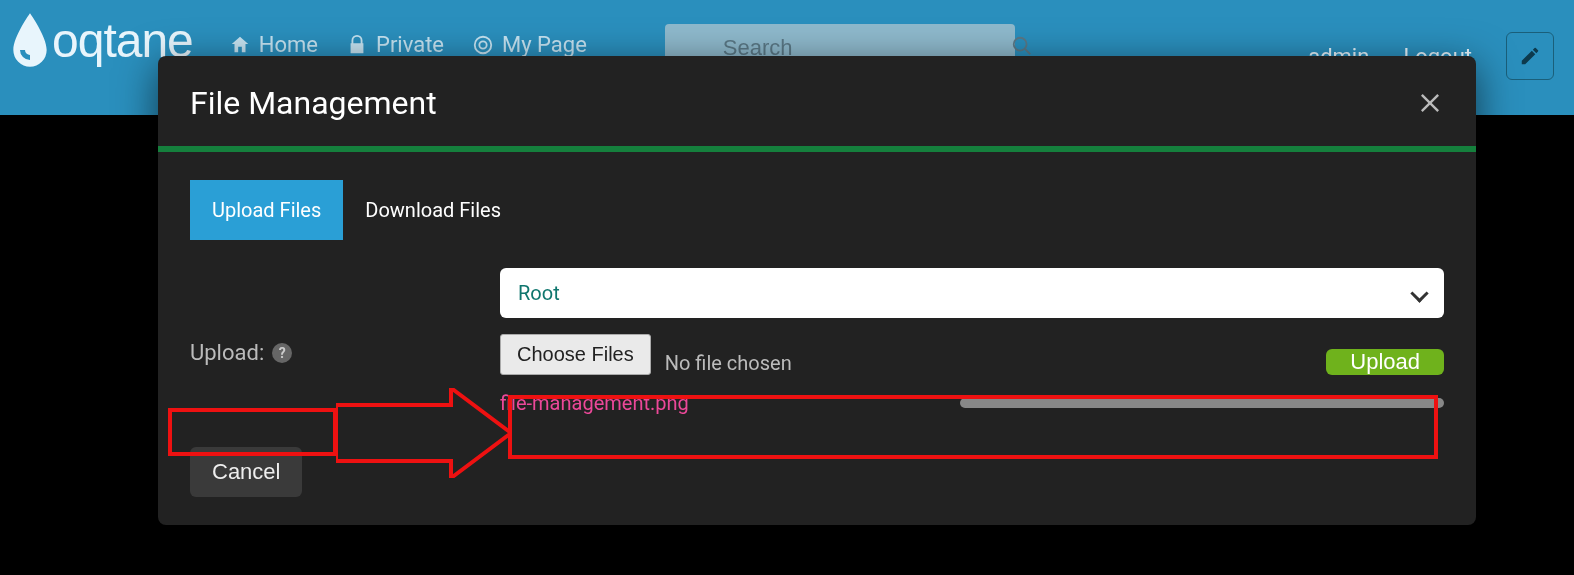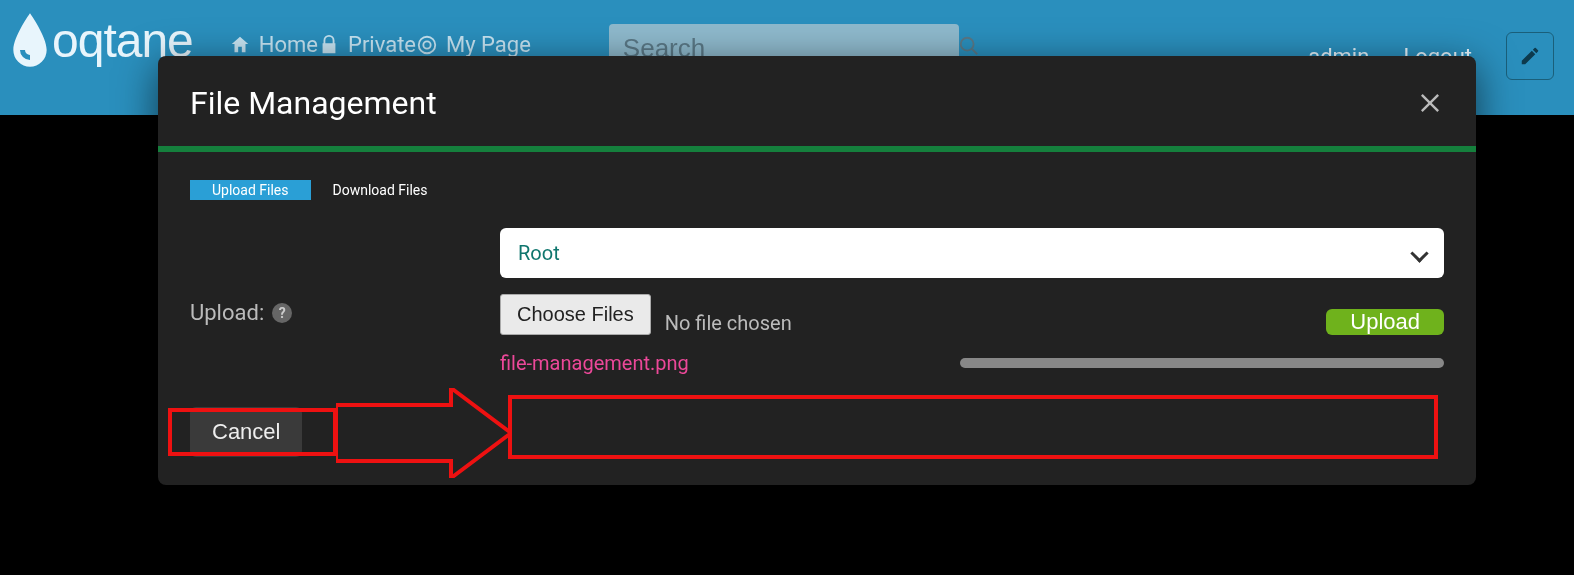--- a/index.html
+++ b/index.html
@@ -31,20 +31,21 @@
     font-size: 48px;
     font-weight: 400;
     letter-spacing: -1px;
     color: #e8f5fc;
     margin-left: 2px;
     font-family: Arial, sans-serif;
   }
   .nav {
     display: flex;
     align-items: center;
+    gap: 28px;
     margin-left: 18px;
     margin-top: 22px;
   }
   .nav-item {
     display: flex;
     align-items: center;
     gap: 8px;
     font-size: 22px;
     color: #c6e3f1;
     cursor: pointer;
@@ -62,23 +63,24 @@
     display: flex;
     align-items: center;
     padding: 0 14px;
     color: #3a6073;
     font-size: 22px;
   }
   .search input {
     flex: 1;
     border: none;
     background: transparent;
-    font-size: 26px;
+    font-size: 22px;
     color: #000000;
     outline: none;
+    margin-left: 44px;
   }
   .search input::placeholder { color: #5a7886; }
   .right-nav {
     margin-left: auto;
     display: flex;
     align-items: center;
     gap: 34px;
     margin-top: 22px;
     padding-right: 10px;
   }
@@ -119,22 +121,22 @@
     width: 28px; height: 28px;
     cursor: pointer;
     color: #bbb;
   }
   .tabs {
     display: flex;
     gap: 0;
     padding: 28px 32px 0 32px;
   }
   .tab {
-    padding: 2px 22px;
-    font-size: 14px;
+    padding: 18px 22px;
+    font-size: 20px;
     cursor: pointer;
     color: #fff;
   }
   .tab.active {
     background: #2a9fd6;
     color: #fff;
   }
   .form-area {
     padding: 28px 32px 20px 32px;
     display: grid;

